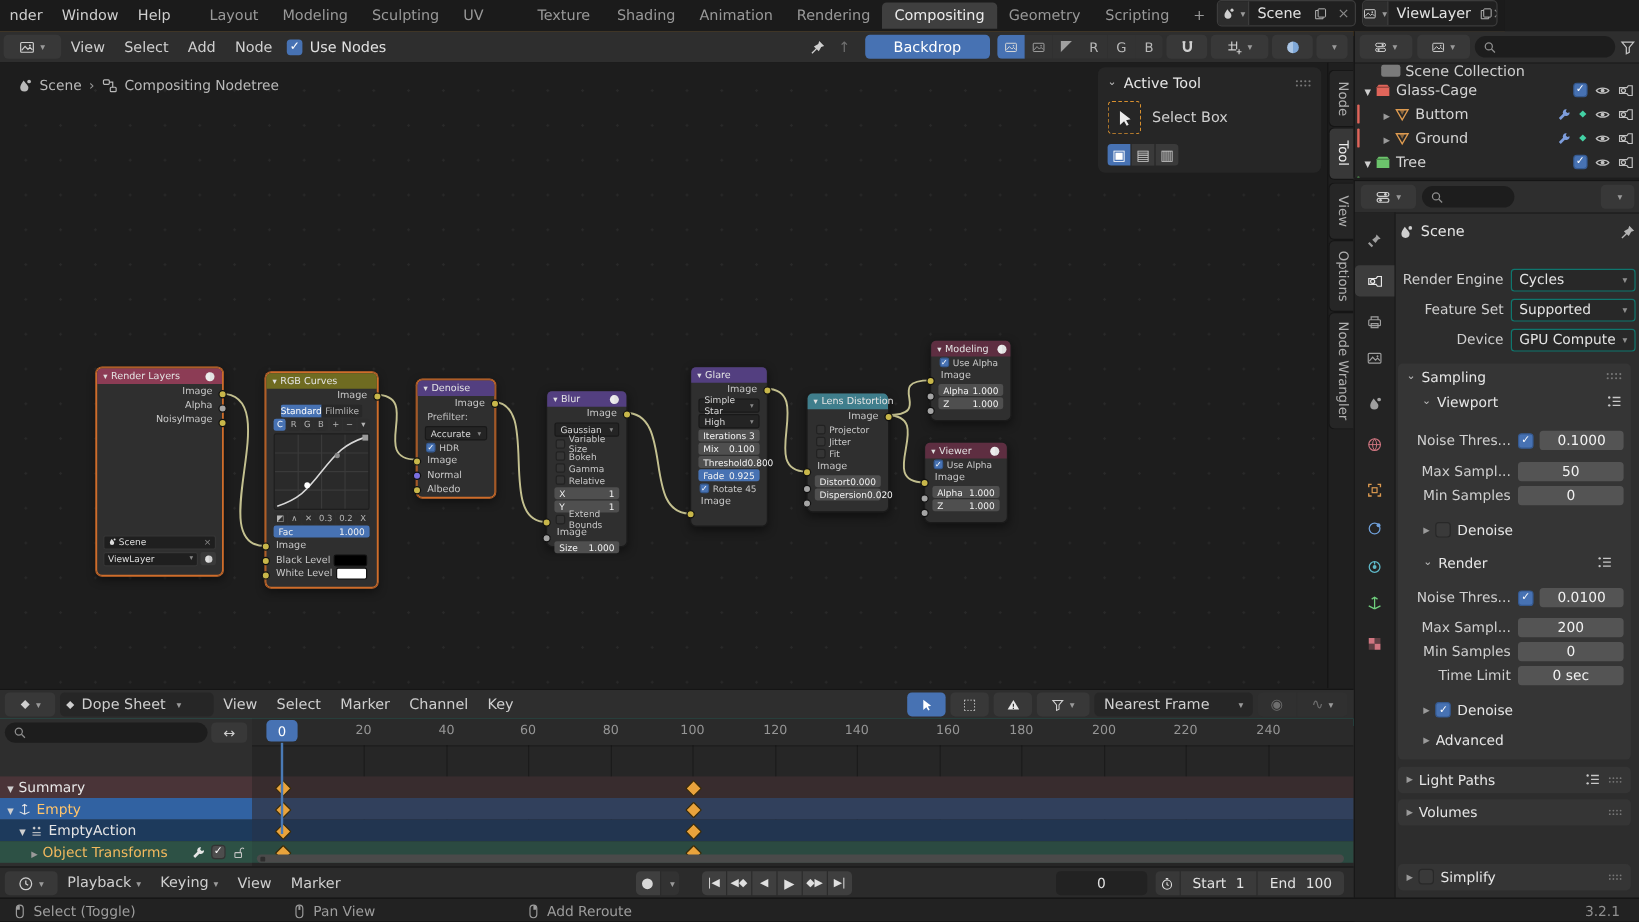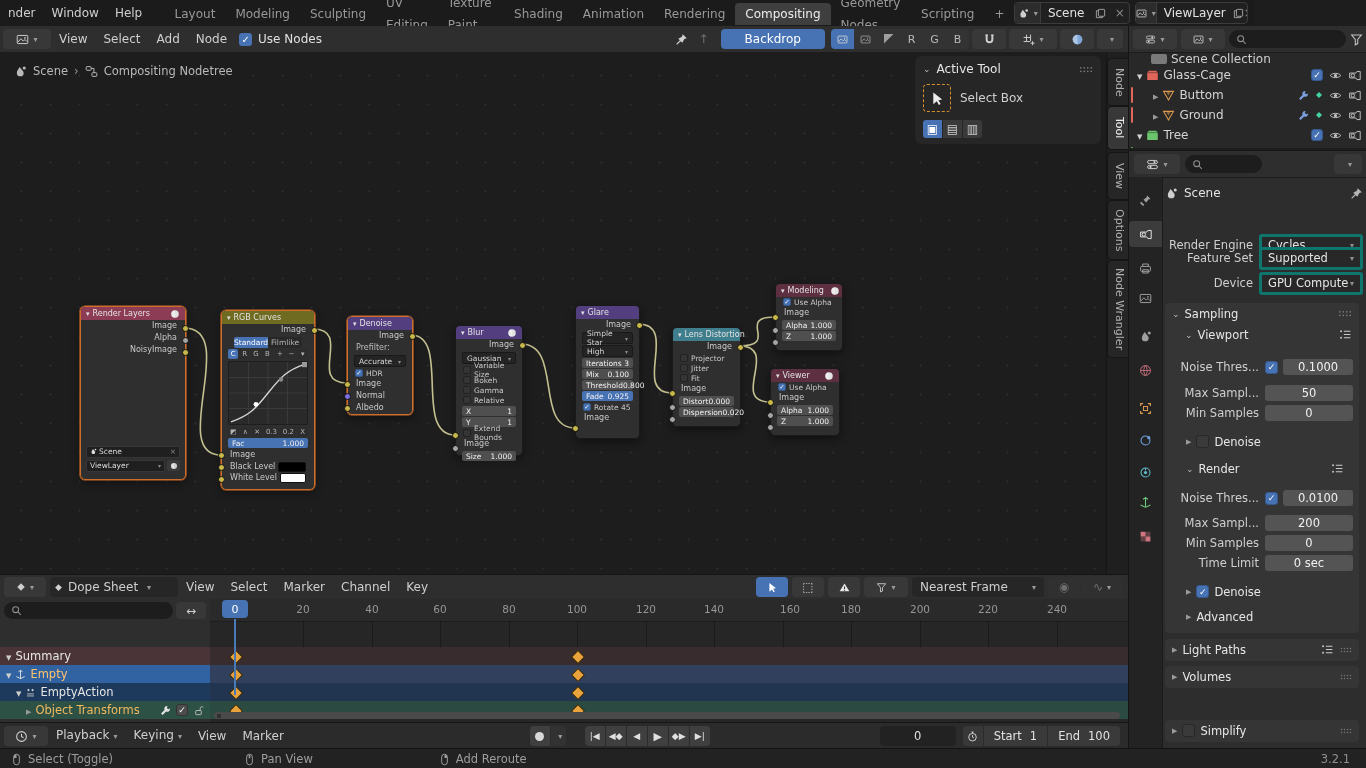--- a/index.html
+++ b/index.html
@@ -11,21 +11,21 @@
   svg.ic{width:13px;height:13px;flex:none;display:block}
   svg.i10{width:10px;height:10px}
   svg.i11{width:11px;height:11px}
   svg.i15{width:15px;height:15px}
   .dd::after{content:"▾";font-size:8px;color:#9a9a9a;margin-left:4px}
   .tri-d::before{content:"▼";font-size:7px;color:#cfcfcf}
   .tri-r::before{content:"▶";font-size:7px;color:#9a9a9a}
   .chevR::before{content:"›";color:#9a9a9a}
 
   
-  #topbar{left:0;top:0;width:1254px;height:26px;background:#1b1b1b;border-bottom:4px solid #a16207;display:flex;align-items:center}
+  #topbar{left:0;top:0;width:1254px;height:26px;background:#1b1b1b;border-bottom:4px solid #a16207;display:flex;align-items:flex-start}
   .menu{padding:0 8px;line-height:26px;color:#cfcfcf;font-size:12px}
   .wstab{padding:0 10px;line-height:22px;margin-top:2px;color:#999;font-size:12px;border-radius:4px 4px 0 0}
   .wstab.on{background:#3f3f3f;color:#ececec}
   .idsel{height:20px;background:#202020;border:1px solid #3c3c3c;border-radius:4px;display:flex;align-items:center;overflow:hidden}
   .idsel .icbox{width:26px;height:100%;background:#2c2c2c;display:flex;align-items:center;justify-content:center;gap:1px;border-right:1px solid #3c3c3c}
   .idsel .txt{padding:0 7px;color:#e2e2e2;flex:1;font-size:12px}
   .idsel .btn{width:20px;height:100%;display:flex;align-items:center;justify-content:center;color:#b5b5b5}
   .idsel .btn.x{color:#8a8a8a}
 
   
@@ -90,21 +90,21 @@
   .selbar{position:absolute;left:2px;top:2px;bottom:2px;width:2px;border-radius:1px}
 
   
   #props{left:1128px;top:150px;width:238px;height:618px;background:#2d2d2d;border-left:1px solid #151515;border-top:1px solid #151515;overflow:hidden}
   #propheader{height:26px;background:#2e2e2e;border-bottom:1px solid #1c1c1c;display:flex;align-items:center;gap:5px;padding:0 5px}
   #tabstrip{position:absolute;left:0;top:26px;width:33px;bottom:0;background:#232323;border-right:1px solid #1b1b1b}
   .ptab{position:absolute;left:0;width:33px;height:26px;display:flex;align-items:center;justify-content:center;color:#9f9f9f}
   .ptab.on{background:#3c3c3c;border-radius:4px 0 0 4px;color:#e8e8e8}
   .prow{position:absolute;left:36px;right:4px;height:20px;display:flex;align-items:center}
   .plabel{width:88px;text-align:right;padding-right:6px;color:#cfcfcf;font-size:11.5px;flex:none;white-space:nowrap;overflow:hidden}
-  .pdd{flex:1;height:17px;background:#282828;border:3px solid #0f766e;border-radius:3px;display:flex;align-items:center;padding:0 6px;color:#e4e4e4;font-size:11.5px;justify-content:space-between}
+  .pdd{flex:1;height:17px;background:#282828;border:1px solid #0f766e;border-radius:3px;display:flex;align-items:center;padding:0 6px;color:#e4e4e4;font-size:11.5px;justify-content:space-between}
   .pdd::after{content:"▾";font-size:8px;color:#8f8f8f}
   .pfield{flex:1;height:16px;background:#545454;border-radius:3px;display:flex;align-items:center;justify-content:center;color:#f1f1f1;font-size:11.5px}
   .panel{position:absolute;left:36px;width:194px;background:#353535;border-radius:4px}
   .phead{height:21px;display:flex;align-items:center;gap:5px;padding:0 7px;color:#e6e6e6;font-size:11.5px}
   .pcb{width:13px;height:13px;border-radius:3px;background:#3a3a3a;border:1px solid #282828;box-sizing:border-box;display:inline-flex;align-items:center;justify-content:center;color:#fff;font-size:9px;flex:none}
   .pcb.on{background:#4772b3;border-color:#35598f}
 
   
   #dope{left:0;top:574px;width:1128px;height:148px;background:#2b2b2b;border-top:1px solid #151515}
   #dopeheader{height:24px;background:#2e2e2e;border-bottom:6px solid #14b8a6;display:flex;align-items:center}
@@ -938,21 +938,21 @@
           <use href="#i-drop"></use>
         </svg>
       <span style="color:#e4e4e4">Scene</span>
       <span style="margin-left:auto;color:#b5b5b5">
           <svg class="ic">
             <use href="#i-pin"></use>
           </svg>
         </span>
     </div>
 
-    <div class="prow" style="top:84px">
+    <div class="prow" style="top:72px">
       <span class="plabel">Render Engine</span>
       <span class="pdd">
           <span>Cycles</span>
         </span>
     </div>
     <div class="prow" style="top:97px">
       <span class="plabel">Feature Set</span>
       <span class="pdd">
           <span>Supported</span>
         </span>

